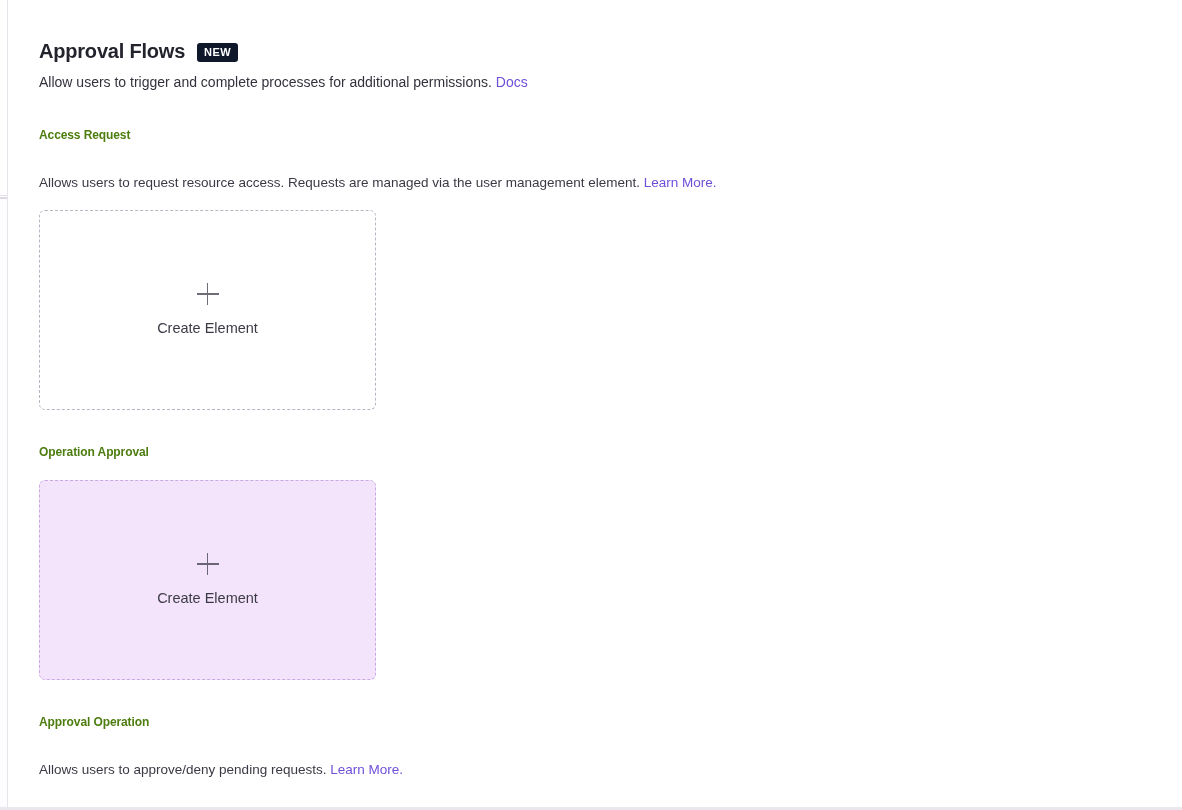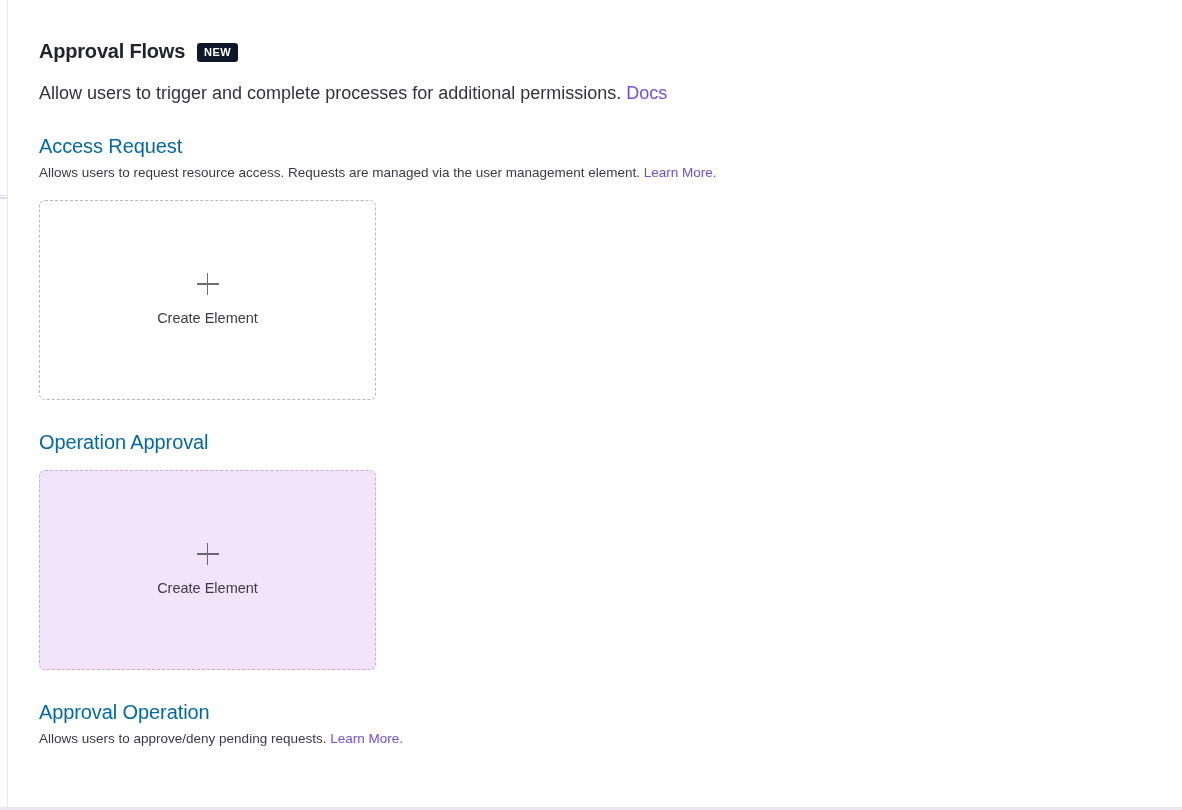--- a/index.html
+++ b/index.html
@@ -82,42 +82,42 @@
     font-size: 11px;
     font-weight: bold;
     letter-spacing: 0.4px;
     padding: 3px 7px 3px 7px;
     border-radius: 3px;
     line-height: 13px;
     position: relative;
     top: 1px;
   }
   .page-subtitle {
-    margin-top: 19px;
-    font-size: 18px;
+    margin-top: 8px;
+    font-size: 14px;
     line-height: 21px;
     color: #32323c;
   }
   .link {
     color: #6f4fd8;
     text-decoration: none;
     cursor: pointer;
   }
 
   
   .section { margin-top: 32px; }
   .section-title {
-    font-size: 20px;
-    font-weight: normal;
-    color: #0369a1;
+    font-size: 12px;
+    font-weight: bold;
+    color: #4d7c0f;
     letter-spacing: -0.1px;
     line-height: 20px;
   }
   .section-desc {
-    margin-top: 8px;
+    margin-top: 29px;
     font-size: 13.5px;
     line-height: 18px;
     color: #3a3a45;
   }
   .section-desc .link { font-size: 13.5px; }
 
   
   .card-row { margin-top: 18px; }
   .create-card {
     width: 337px;

